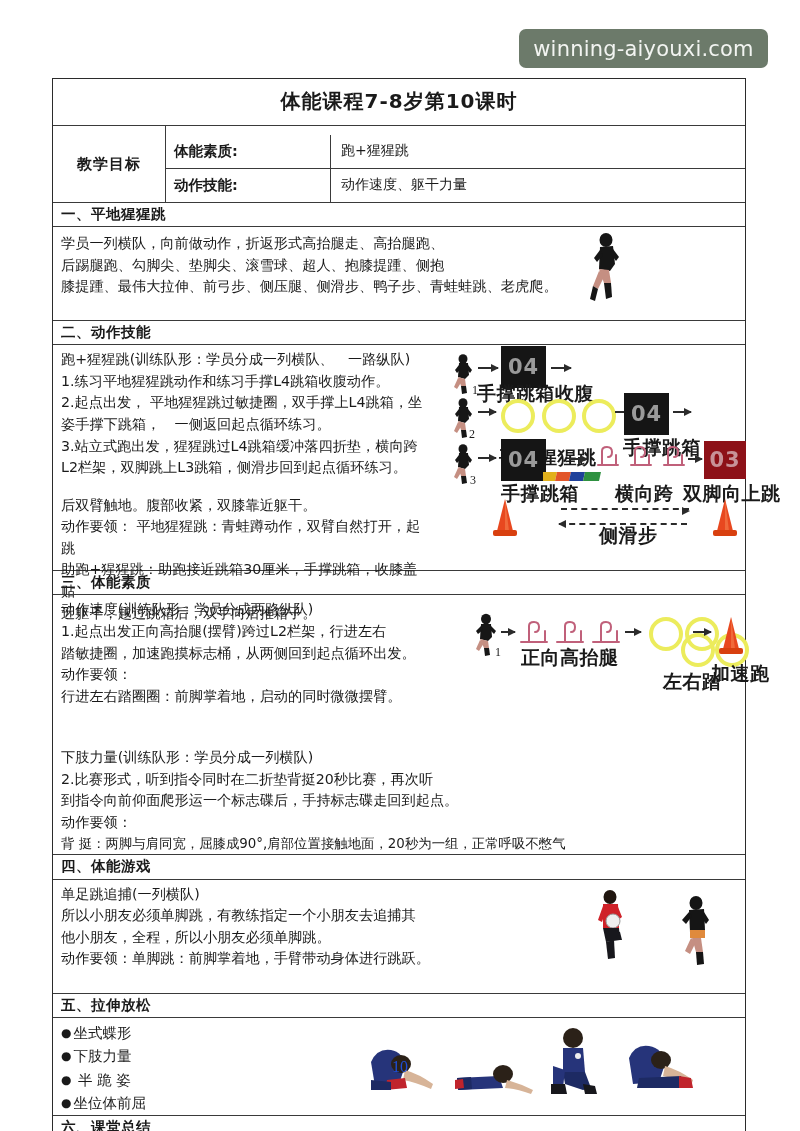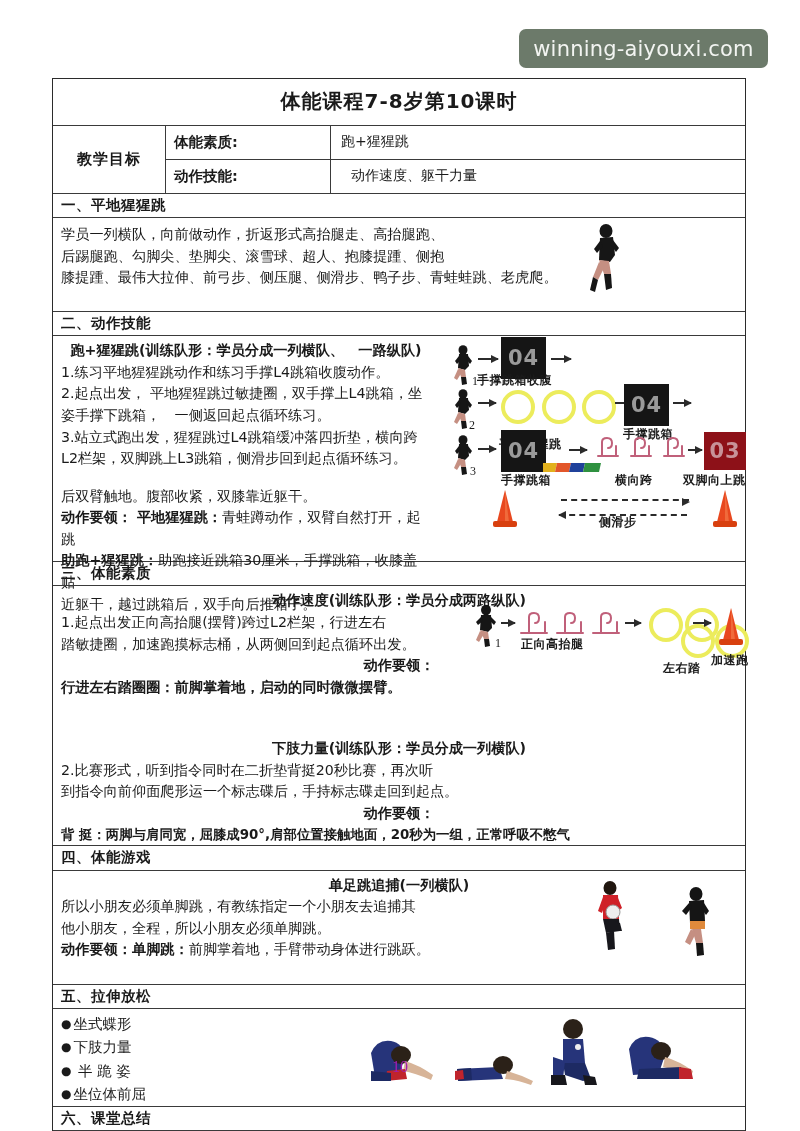--- a/index.html
+++ b/index.html
@@ -39,39 +39,39 @@
     line-height:1.25;
     letter-spacing:.5px;
   }
   .body-cell{
     padding:4px 8px 5px 8px;
     font-size:14.2px;
     line-height:1.52;
     position:relative;
   }
   .body-cell p{margin:0;}
-  .b{font-weight:bold;text-align:center;}
+  .b{font-weight:normal;}
   
   #title{
     text-align:center;
     font-size:20px;font-weight:bold;
     padding:9px 0 10px 0;
     letter-spacing:1px;
   }
   
   #goals{display:flex;}
   #goals-label{
     width:112px;flex:0 0 112px;
     border-right:1.2px solid #3a3a3a;
     display:flex;align-items:center;justify-content:center;
     font-size:15px;font-weight:bold;letter-spacing:1px;
   }
-  #goals-rows{flex:1;}
+  #goals-rows{flex:1;margin-top:9px;}
   .goal-row{display:flex;border-bottom:1.2px solid #3a3a3a;}
-  .goal-row:last-child{border-bottom:none;gap:10px;}
+  .goal-row:last-child{border-bottom:none;}
   .goal-key{
     width:148px;flex:0 0 148px;
     border-right:1.2px solid #3a3a3a;
     padding:7px 8px;font-size:14.5px;font-weight:bold;
   }
   .goal-val{padding:7px 10px;font-size:14px;}
   
   .split{display:flex;}
   .split .txt{flex:1;min-width:0;}
   .art{position:relative;flex:0 0 auto;}
@@ -96,32 +96,32 @@
   }
   .arrow.dash{background:none;border-top:2px dashed #2b2b2b;height:0;}
   .arrow.dash.left:after{display:none;}
   .arrow.dash.left:before{
     content:"";position:absolute;left:-1px;top:-5.2px;
     border-right:8px solid #2b2b2b;
     border-top:4px solid transparent;border-bottom:4px solid transparent;
   }
   .hurdle{position:absolute;}
   .cap{
-    position:absolute;font-size:12px;font-weight:bold;
+    position:absolute;font-size:19px;font-weight:bold;
     white-space:nowrap;letter-spacing:.5px;color:#1a1a1a;
   }
   .num{position:absolute;font-size:12px;color:#1a1a1a;font-family:"Liberation Serif",serif;}
   .photo{position:absolute;}
   .bullets{font-size:14.5px;line-height:1.62;}
   .bullets div:before{content:"\25CF";margin-right:2px;font-size:12px;vertical-align:1px;}
   #pagenum{
     position:absolute;left:0;right:0;top:1058px;
     text-align:center;font-size:16px;
     font-family:"Liberation Serif","DejaVu Serif",serif;
-    color:#a21caf;
+    color:#1d4ed8;
   }
 </style>
 </head>
 <body>
 
 <div id="watermark">
   <span>winning-aiyouxi.com</span>
 </div>
 
 <div id="sheet">

